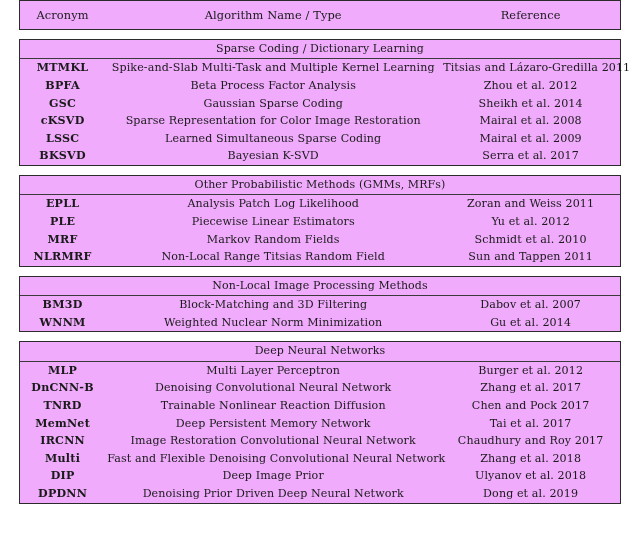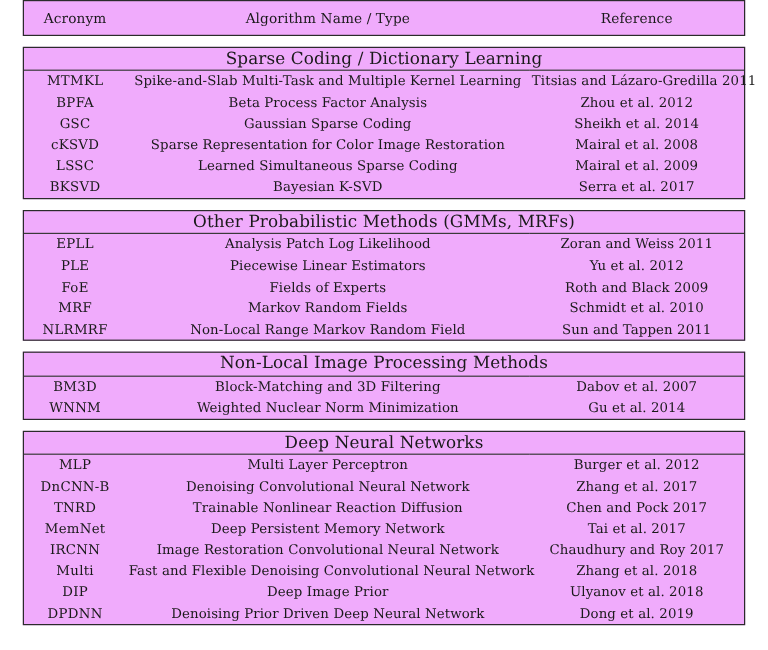--- a/index.html
+++ b/index.html
@@ -59,31 +59,31 @@
 
   
   .head-row td {
     font-size: 11.4px;
     line-height: 28px;
     height: 28px;
   }
 
   
   .section-row td {
-    font-size: 14px;
+    font-size: 11px;
     line-height: 18.4px;
     height: 18.4px;
     border-bottom: 1.1px solid #3a3a3a;
     text-align: center;
   }
 
   .sec-first td { border-top: none; }
 
   .data-row td { padding: 0 2px; }
-  .data-row td.acr { letter-spacing: 0.25px; }
+  .data-row td.acr { letter-spacing: 0.25px; font-weight: bold; }
 </style>
 </head>
 <body>
 
 <div id="page">
 
   <div class="block">
     <table class="tbl">
       <colgroup>
         <col class="c-acr">
@@ -160,32 +160,27 @@
               <td class="acr">EPLL</td>
               <td class="nm">Analysis Patch Log Likelihood</td>
               <td class="rf">Zoran and Weiss 2011</td>
             </tr>
             <tr class="data-row">
               <td class="acr">PLE</td>
               <td class="nm">Piecewise Linear Estimators</td>
               <td class="rf">Yu et al. 2012</td>
             </tr>
             <tr class="data-row">
-              <td class="acr">FoE</td>
-              <td class="nm">Fields of Experts</td>
-              <td class="rf">Roth and Black 2009</td>
-            </tr>
-            <tr class="data-row">
               <td class="acr">MRF</td>
               <td class="nm">Markov Random Fields</td>
               <td class="rf">Schmidt et al. 2010</td>
             </tr>
             <tr class="data-row">
               <td class="acr">NLRMRF</td>
-              <td class="nm">Non-Local Range Markov Random Field</td>
+              <td class="nm">Non-Local Range Titsias Random Field</td>
               <td class="rf">Sun and Tappen 2011</td>
             </tr>
           </tbody>
         </table>
       </div>
       <div class="block">
         <table class="tbl">
           <colgroup>
             <col class="c-acr">
             <col class="c-name">

